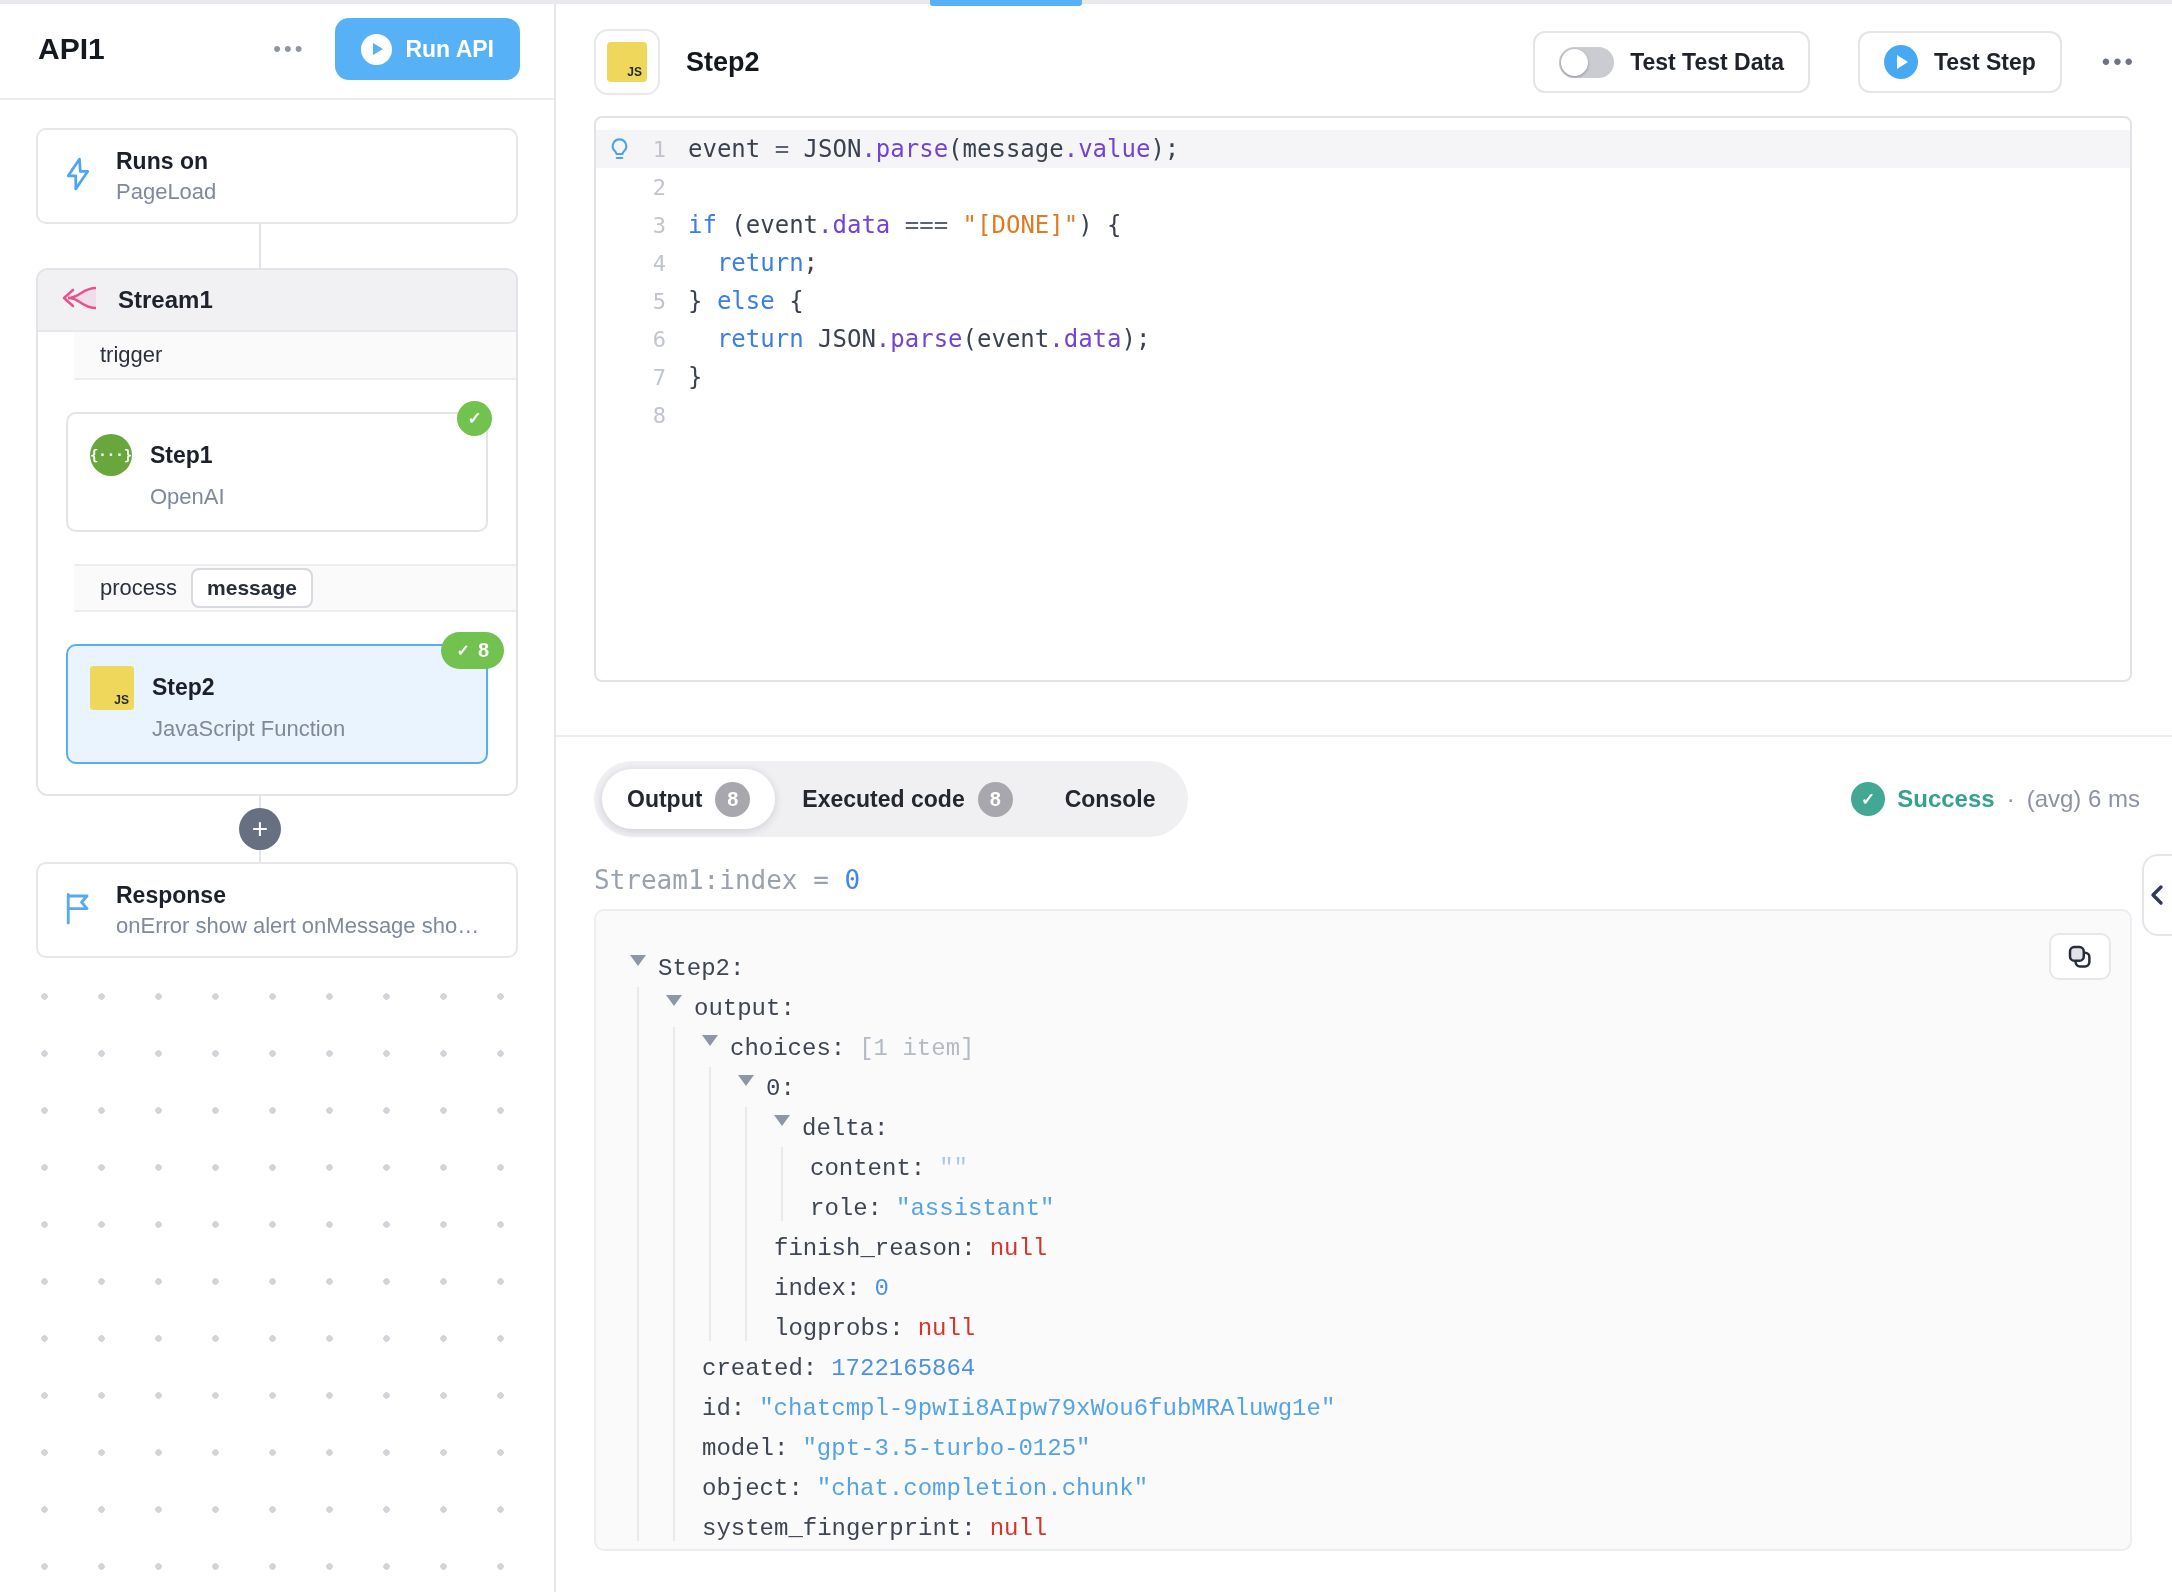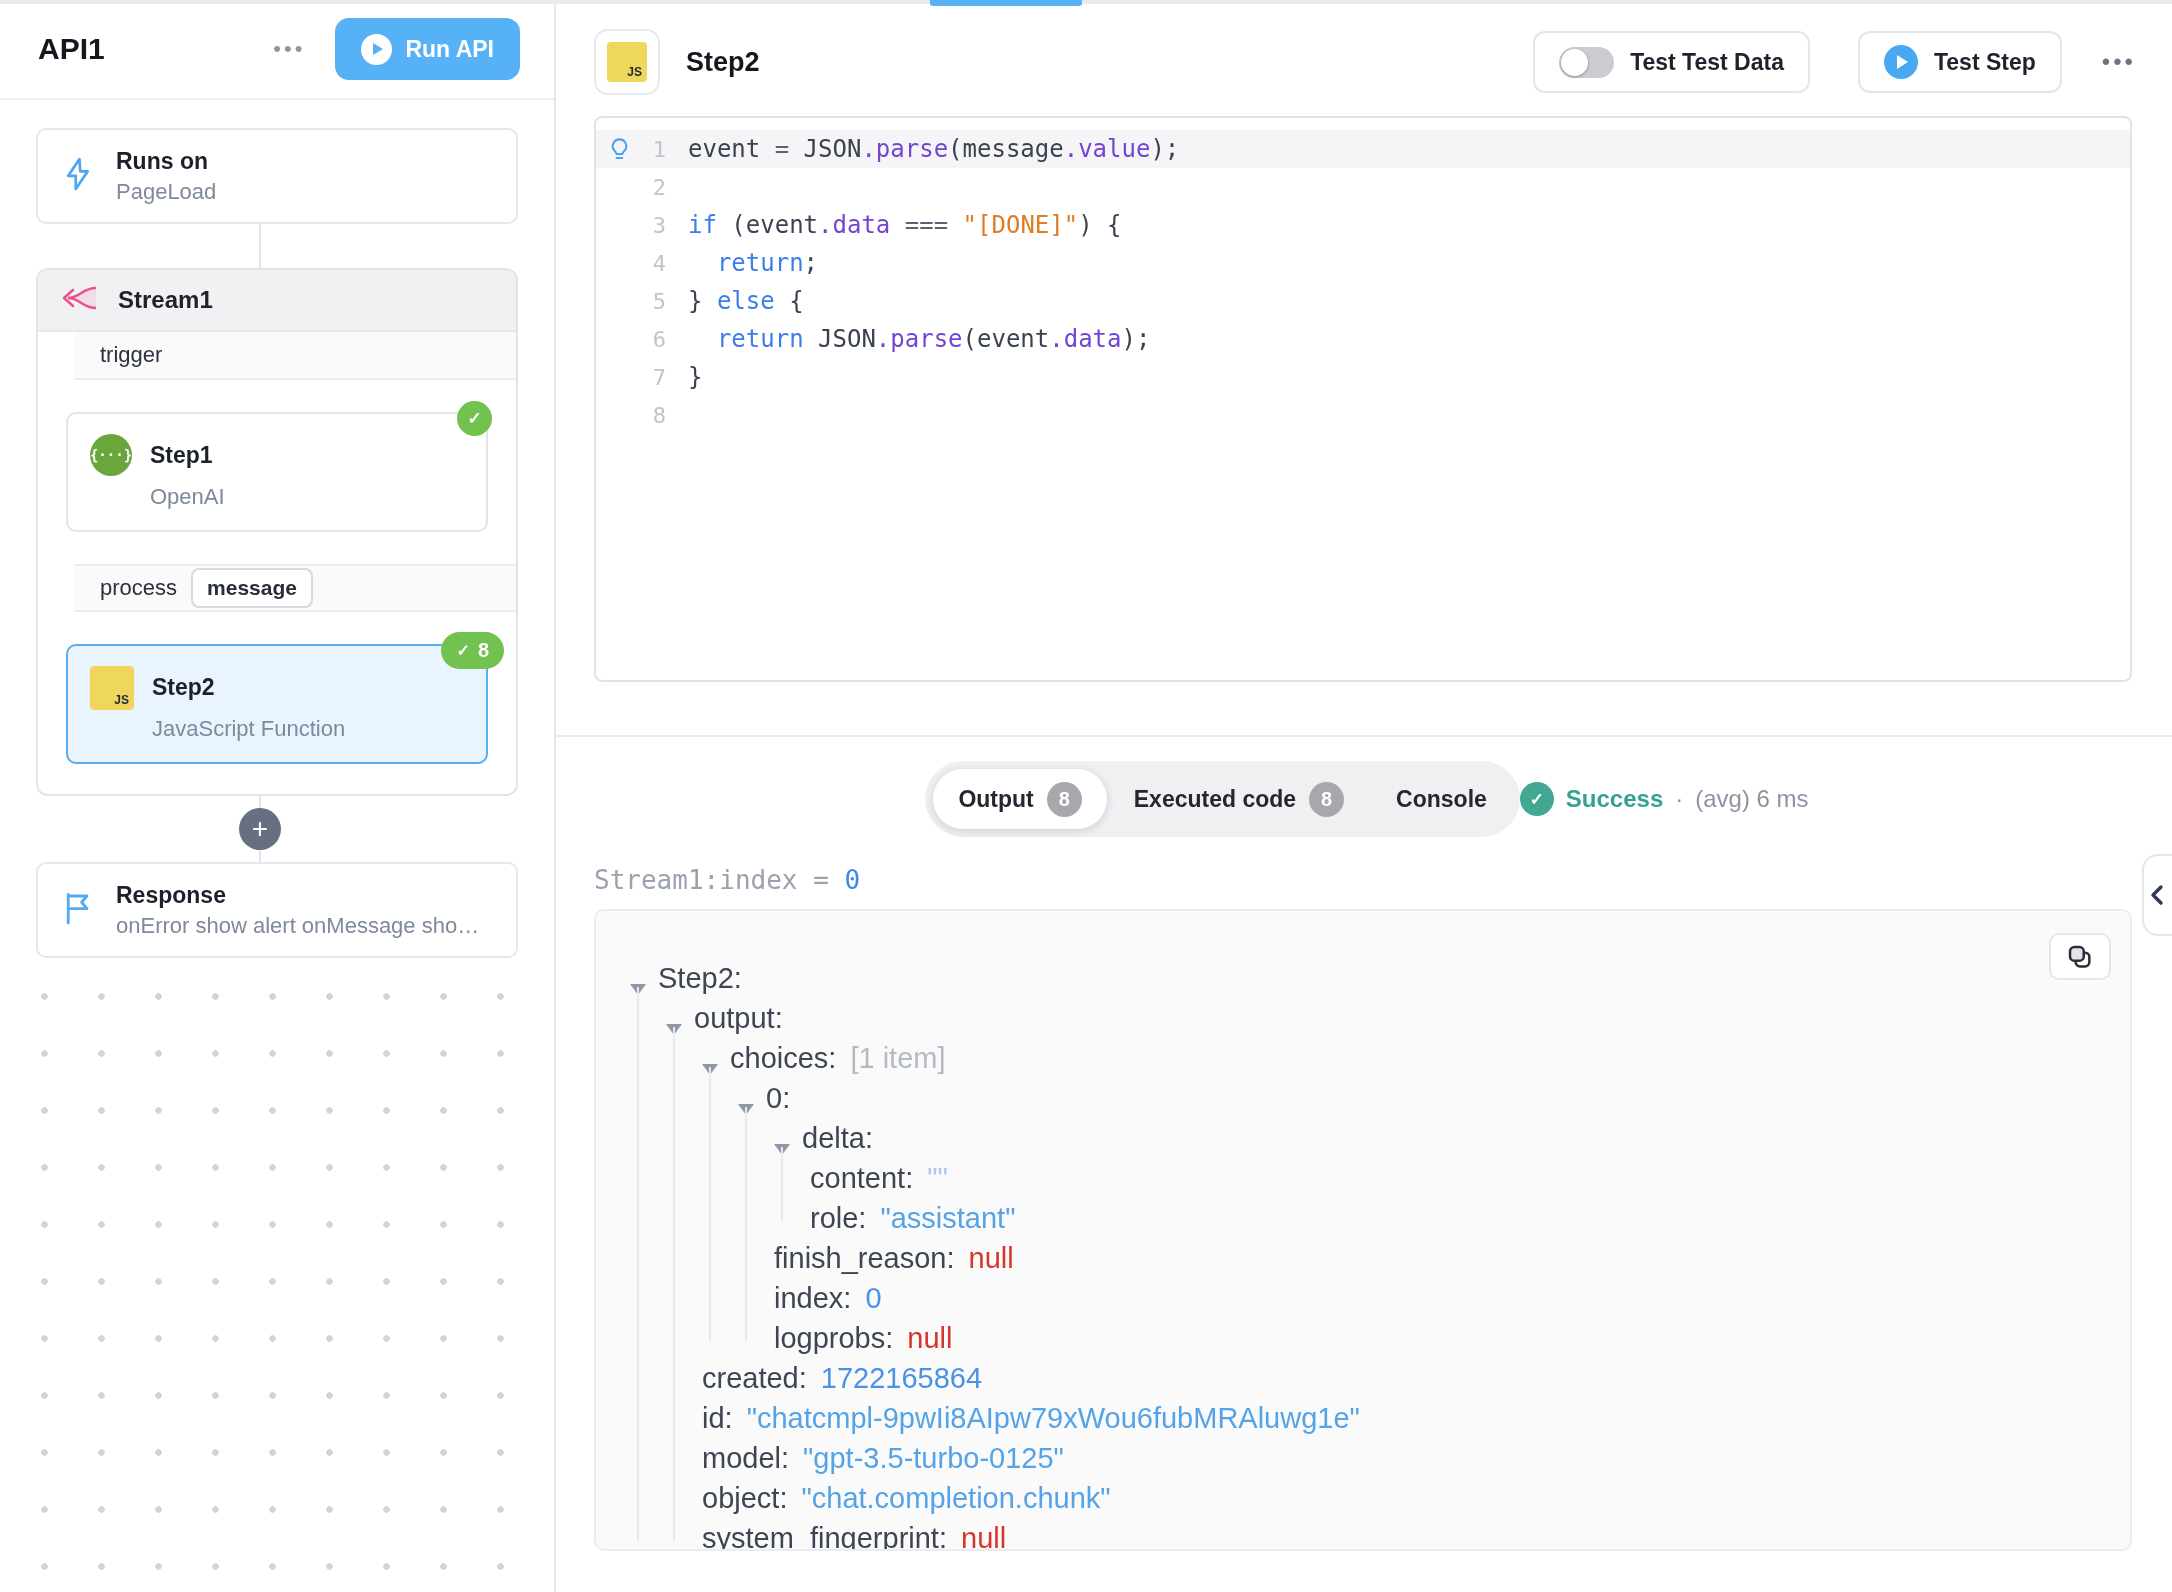--- a/index.html
+++ b/index.html
@@ -90,38 +90,38 @@
   .crow { height:38px; display:flex; align-items:center; font-family:"DejaVu Sans Mono", monospace; font-size:24px; }
   .crow.current { background:#f5f5f7; }
   .bulbslot { width:44px; padding-left:10px; display:flex; align-items:center; flex:none; }
   .lnum { width:26px; text-align:right; color:#c0c4cc; font-size:22px; flex:none; }
   .ccode { padding-left:22px; white-space:pre; }
   .t-d { color:#3a4250; } .t-k { color:#3b7de9; } .t-p { color:#7344d4; } .t-s { color:#df7b21; } .t-o { color:#5b6372; }
 
   .divider { margin-top:53px; height:2px; background:#ebebf0; }
 
   
-  .tabsrow { margin:24px 32px 0 38px; display:flex; align-items:center; justify-content:center; }
+  .tabsrow { margin:24px 32px 0 38px; display:flex; align-items:center; justify-content:space-between; }
   .tabs { display:inline-flex; align-items:center; background:#f0f0f3; border-radius:40px; padding:8px; gap:2px; }
   .tab { height:60px; border-radius:30px; display:flex; align-items:center; gap:13px; padding:0 25px; font-size:23px; font-weight:600; color:#23272f; cursor:pointer; }
   .tab.active { background:#fff; box-shadow:0 2px 8px rgba(25,30,50,.16); font-weight:700; }
   .tbadge { width:35px; height:35px; border-radius:50%; background:#a7a7ad; color:#fff; font-size:20px; font-weight:700; display:flex; align-items:center; justify-content:center; }
   .status { display:flex; align-items:center; gap:12px; }
   .scheck { width:34px; height:34px; border-radius:50%; background:#43a893; color:#fff; font-size:17px; font-weight:700; display:flex; align-items:center; justify-content:center; }
   .slabel { font-size:24px; font-weight:700; color:#35a28e; }
   .smeta, .sdot { font-size:24px; color:#8d93a1; }
 
   
   .ctxline { margin:28px 0 0 38px; font-family:"DejaVu Sans Mono", monospace; font-size:26px; color:#9aa2ae; white-space:pre; }
   .ctxline .ctxv { color:#3f87e8; }
   .outbox { position:relative; margin:14px 40px 0 38px; height:642px; background:#fafafb; border:2px solid #ededf1; border-radius:10px; overflow:hidden; }
   .copybtn { position:absolute; top:22px; right:19px; width:62px; height:47px; background:#fff; border:2px solid #e7e7eb; border-radius:10px;
     display:flex; align-items:center; justify-content:center; cursor:pointer; z-index:3; }
   .tree { position:absolute; inset:0; padding-top:44px; }
-  .trow { height:40px; display:flex; align-items:flex-end; font-family:Liberation Sans, sans-serif; font-size:29px; color:#3e4654; white-space:pre; }
+  .trow { height:40px; display:flex; align-items:flex-start; font-family:Liberation Mono, monospace; font-size:24px; color:#3e4654; white-space:pre; }
   .arr { width:0; height:0; border-left:8px solid transparent; border-right:8px solid transparent; border-top:11px solid #8e97a6; margin-right:12px; cursor:pointer; flex:none; }
   .tkey { color:#3e4654; }
   .tann { color:#b4bac4; margin-left:14px; }
   .tval { margin-left:14px; }
   .v-string { color:#55a3e7; } .v-string-empty { color:#a9c9ec; } .v-number { color:#4b92e5; } .v-null { color:#d5352b; }
   .guide { position:absolute; width:2px; background:#e7e9ed; z-index:1; }
 
   
   .collapse-tab { position:absolute; right:0; top:854px; width:30px; height:82px; background:#fff; border:2px solid #e6e6ea; border-right:none;
     border-radius:16px 0 0 16px; display:flex; align-items:center; justify-content:center; cursor:pointer; z-index:5; }

